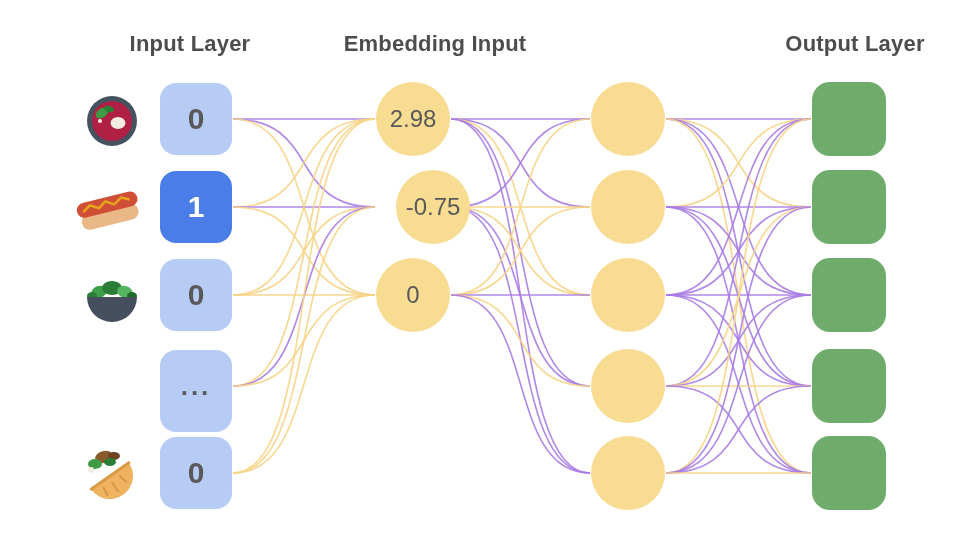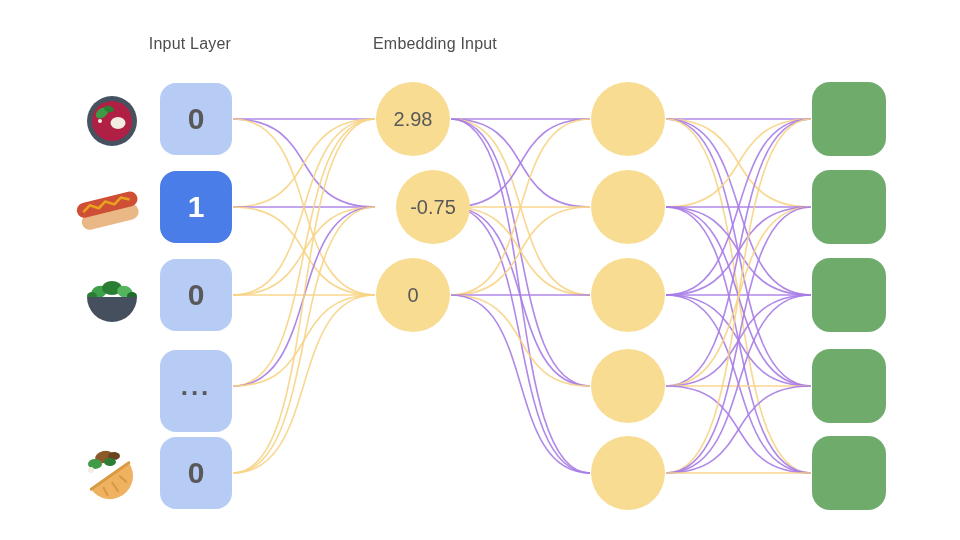--- a/index.html
+++ b/index.html
@@ -2,36 +2,36 @@
 <html style="--input-inactive-bg: #B7CCF5; --input-active-bg: #4A7DE8; --node-yellow: #F8DC92; --output-green: #6FAC6C; --text-dark: #595959; --title-color: #4D4D4D;"><head>
 <meta charset="utf-8">
 <style>
   html,body{margin:0;padding:0;background:#ffffff;}
   #canvas{
     position:relative;width:960px;height:540px;background:#ffffff;overflow:hidden;
     font-family:"Liberation Sans", sans-serif;
   }
   .layer-title{
     position:absolute;top:31px;height:26px;line-height:26px;
-    font-size:16px;font-weight:normal;color:var(--title-color,#4D4D4D);
+    font-size:22px;font-weight:bold;color:var(--title-color,#4D4D4D);
     text-align:center;letter-spacing:.2px;
   }
   #edge-canvas{position:absolute;left:0;top:0;z-index:1;}
   .node{position:absolute;z-index:2;display:flex;align-items:center;justify-content:center;}
   .input-node{
     width:72px;height:72px;border-radius:16px;
     background:var(--input-inactive-bg,#B7CCF5);
     font-size:30px;font-weight:bold;color:var(--text-dark,#595959);
   }
   .input-node.active{background:var(--input-active-bg,#4A7DE8);color:#ffffff;}
   .input-node.dots{font-size:26px;letter-spacing:3px;padding-bottom:10px;}
   .embed-node,.hidden-node{
     width:74px;height:74px;border-radius:50%;
     background:var(--node-yellow,#F8DC92);
-    font-size:20px;font-weight:400;color:var(--text-dark,#595959);
+    font-size:24px;font-weight:400;color:var(--text-dark,#595959);
   }
   .output-node{
     width:74px;height:74px;border-radius:18px;
     background:var(--output-green,#6FAC6C);
   }
   .food-icon{position:absolute;z-index:2;}
 </style>
 </head>
 <body>
 
@@ -90,20 +90,21 @@
       <path d="M 666 386 C 755.9 386, 721.1 473, 811 473" fill="none" stroke="#A77BE5" stroke-width="1.6" stroke-opacity="0.9"></path>
       <path d="M 666 473 C 755.9 473, 721.1 119, 811 119" fill="none" stroke="#F7D384" stroke-width="1.6" stroke-opacity="0.9"></path>
       <path d="M 666 473 C 755.9 473, 721.1 207, 811 207" fill="none" stroke="#A77BE5" stroke-width="1.6" stroke-opacity="0.9"></path>
       <path d="M 666 473 C 755.9 473, 721.1 295, 811 295" fill="none" stroke="#A77BE5" stroke-width="1.6" stroke-opacity="0.9"></path>
       <path d="M 666 473 C 755.9 473, 721.1 386, 811 386" fill="none" stroke="#A77BE5" stroke-width="1.6" stroke-opacity="0.9"></path>
       <path d="M 666 473 C 755.9 473, 721.1 473, 811 473" fill="none" stroke="#F7D384" stroke-width="1.6" stroke-opacity="0.9"></path>
     </svg>
 
   <div class="layer-title" style="left:90px;width:200px;">Input Layer</div>
   <div class="layer-title" style="left:315px;width:240px;">Embedding Input</div>
+  <div class="layer-title" style="left:755px;width:200px;">Output Layer</div>
 
   <svg class="food-icon" style="left:84px;top:92px;" width="56" height="56" viewBox="0 0 56 56">
     <circle cx="28" cy="29" r="25" fill="#46525F"></circle>
     <circle cx="28" cy="29" r="20" fill="#AF2044"></circle>
     <ellipse cx="34" cy="31" rx="7.5" ry="6" fill="#F2ECE3"></ellipse>
     <ellipse cx="18" cy="21" rx="7" ry="4.5" fill="#3D9B45" transform="rotate(-35 18 21)"></ellipse>
     <ellipse cx="25" cy="17" rx="5" ry="3.2" fill="#2C7D36" transform="rotate(15 25 17)"></ellipse>
     <circle cx="16" cy="29" r="2" fill="#F2ECE3"></circle>
   </svg>
 

